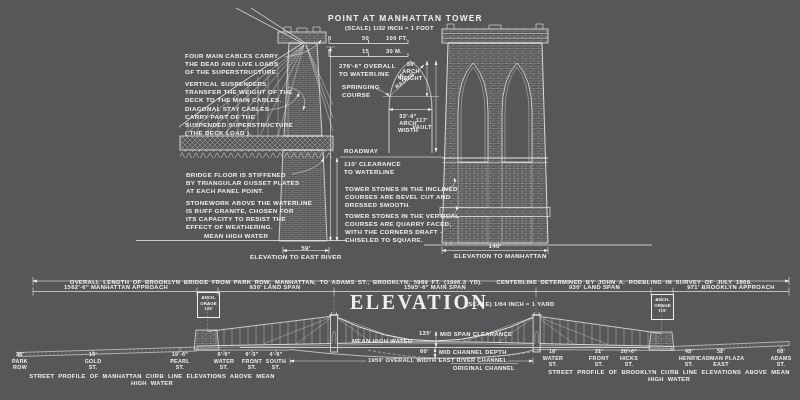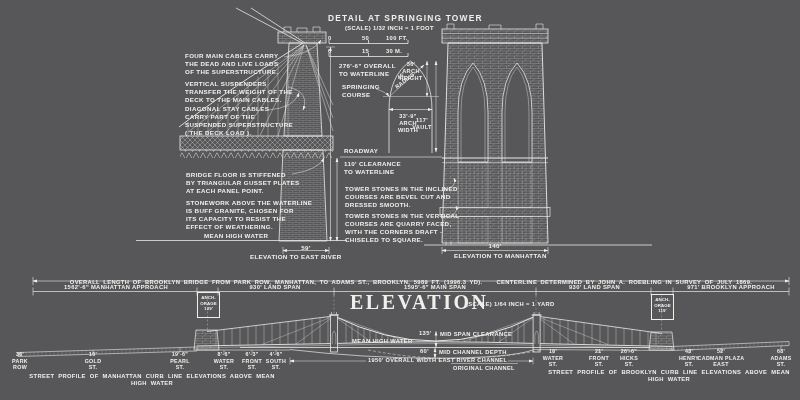--- a/index.html
+++ b/index.html
@@ -170,21 +170,21 @@
 ITS CAPACITY TO RESIST THE
 EFFECT OF WEATHERING.</div>
 <div class="t" style="left:345px;top:185px;">TOWER STONES IN THE INCLINED
 COURSES ARE BEVEL CUT AND
 DRESSED SMOOTH.</div>
 <div class="t" style="left:345px;top:212px;">TOWER STONES IN THE VERTICAL
 COURSES ARE QUARRY FACED,
 WITH THE CORNERS DRAFT -
 CHISELED TO SQUARE.</div>
 
-<div class="t ttl" style="left:328px;top:13px;">DETAIL AT SPRINGING TOWER</div>
+<div class="t ttl" style="left:328px;top:13px;">POINT AT MANHATTAN TOWER</div>
 <div class="t s58" style="left:345px;top:24.5px;">(SCALE)  1/32 INCH = 1 FOOT</div>
 <div class="t s58" style="left:328px;top:35px;">0</div>
 <div class="t s58" style="left:362px;top:35px;">50</div>
 <div class="t s58" style="left:386px;top:35px;">100 FT.</div>
 <div class="t s58" style="left:328px;top:48px;">0</div>
 <div class="t s58" style="left:362px;top:48px;">15</div>
 <div class="t s58" style="left:386px;top:48px;">30 M.</div>
 
 <div class="t" style="left:339px;top:62px;">276'-6" OVERALL
 TO  WATERLINE</div>

